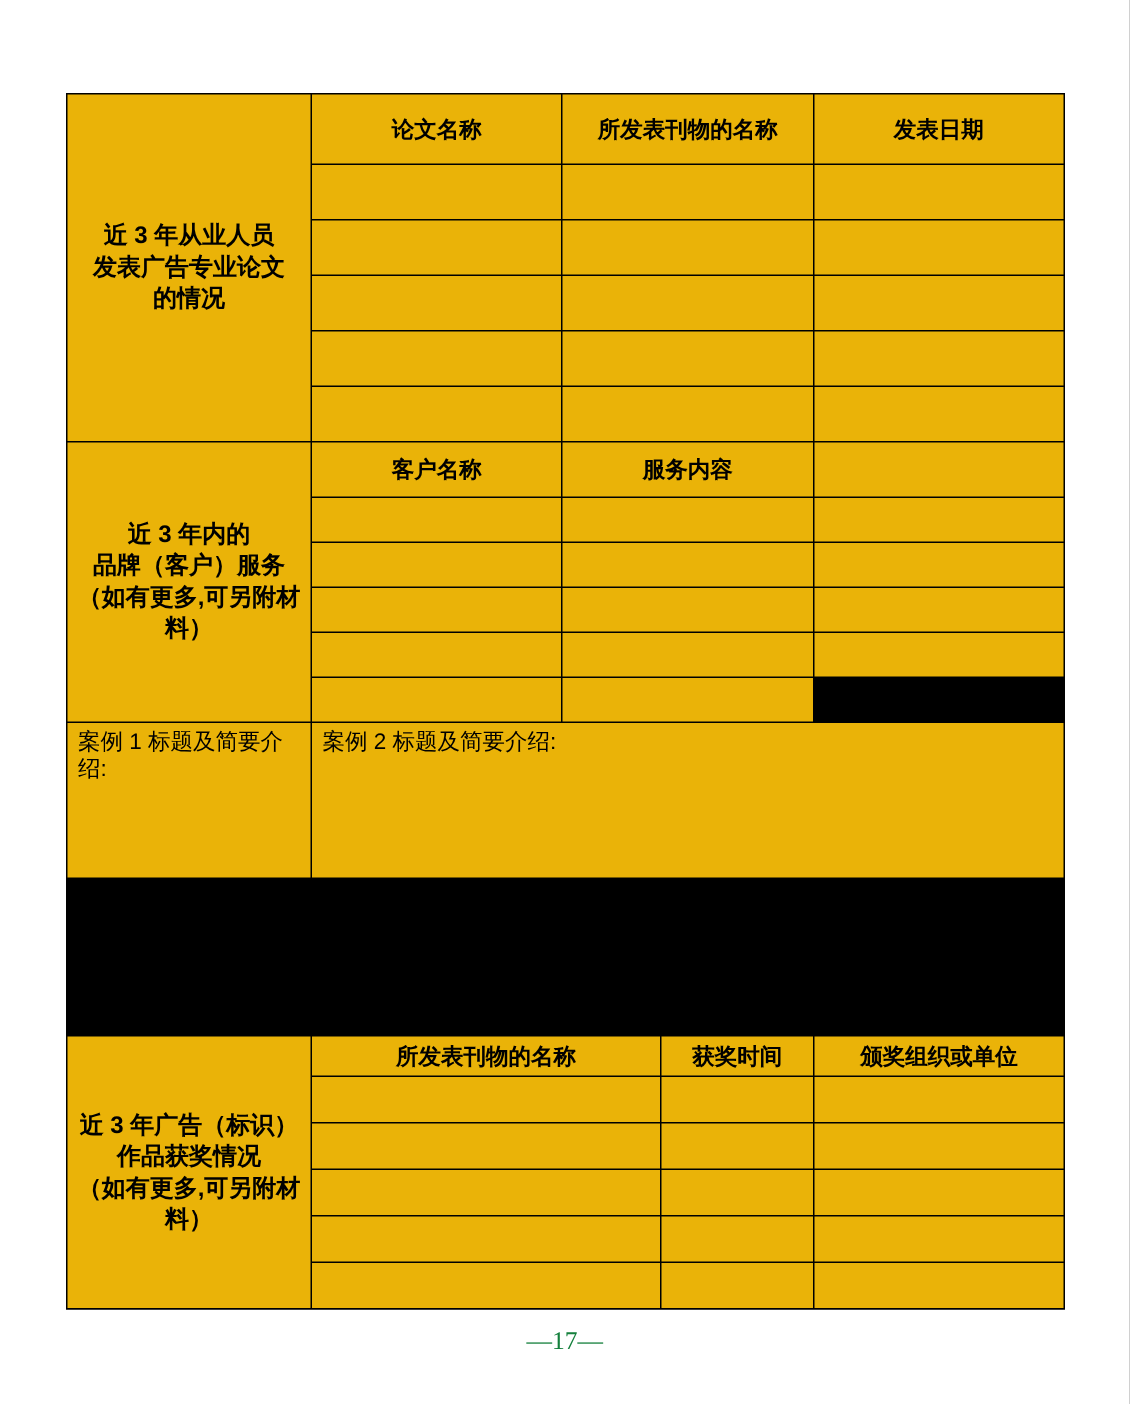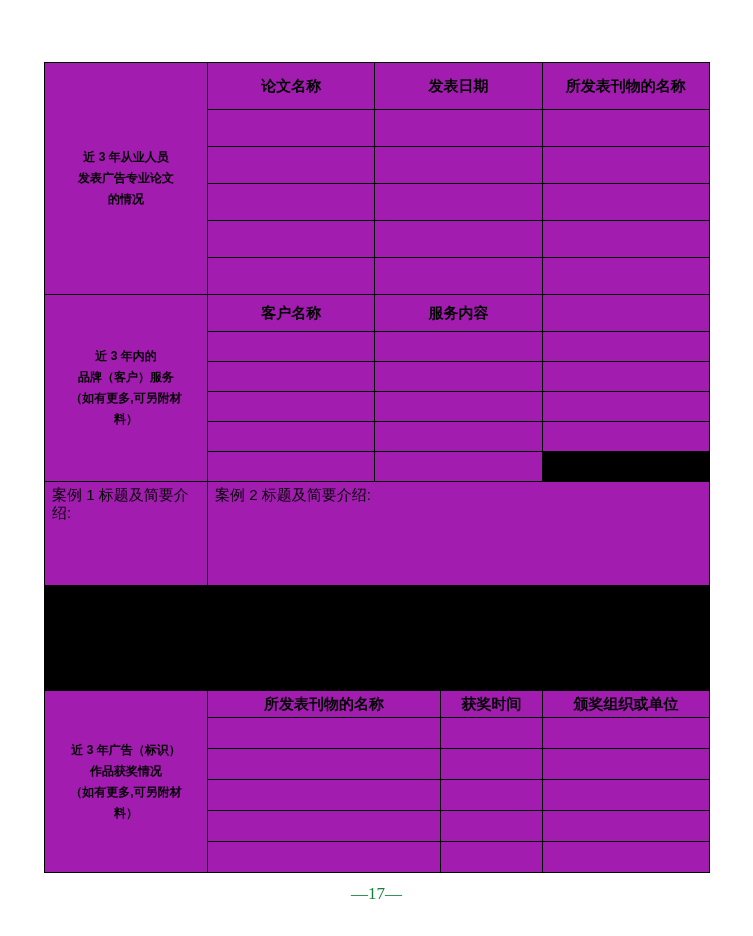--- a/index.html
+++ b/index.html
@@ -16,25 +16,25 @@
   .doc-table {
     position:absolute; left:44px; top:62px; width:666px;
     background:#000; border:1px solid #000;
     display:flex; flex-direction:column; gap:1px;
   }
   .section { display:grid; gap:1px; background:#000; }
   .s1 { grid-template-columns:162px 1fr 1fr 1fr; grid-template-rows:46px repeat(5,36px); }
   .s2 { grid-template-columns:162px 1fr 1fr 1fr; grid-template-rows:36px repeat(5,29px); }
   .s3 { grid-template-columns:162px 1fr;        grid-template-rows:103px 104px; }
   .s4 { grid-template-columns:162px 232px 101px 1fr; grid-template-rows:26px repeat(5,30px); }
-  .cell { background:#a21caf; }
+  .cell { background:#eab308; }
   .label-cell {
     grid-column:1; grid-row:1 / -1;
     display:flex; flex-direction:column; align-items:center; justify-content:center;
-    text-align:center; font-weight:700; font-size:12px; line-height:21px;
+    text-align:center; font-weight:700; font-size:16px; line-height:21px;
     padding:0 2px;
   }
   .head {
     display:flex; align-items:center; justify-content:center;
     font-weight:700; font-size:15px; white-space:nowrap;
   }
   .case-cell {
     font-weight:400; font-size:15px; line-height:18px;
     padding:4px 0 0 7px; text-align:left;
   }
@@ -52,22 +52,22 @@
 
   <div class="doc-table">
 
     <div class="section s1">
       <div class="cell label-cell">
         <div>近 3 年从业人员</div>
         <div>发表广告专业论文</div>
         <div>的情况</div>
       </div>
       <div class="cell head">论文名称</div>
+      <div class="cell head">所发表刊物的名称</div>
       <div class="cell head">发表日期</div>
-      <div class="cell head">所发表刊物的名称</div>
     <div class="cell"></div>
         <div class="cell"></div>
         <div class="cell"></div>
         <div class="cell"></div>
         <div class="cell"></div>
         <div class="cell"></div>
         <div class="cell"></div>
         <div class="cell"></div>
         <div class="cell"></div>
         <div class="cell"></div>

